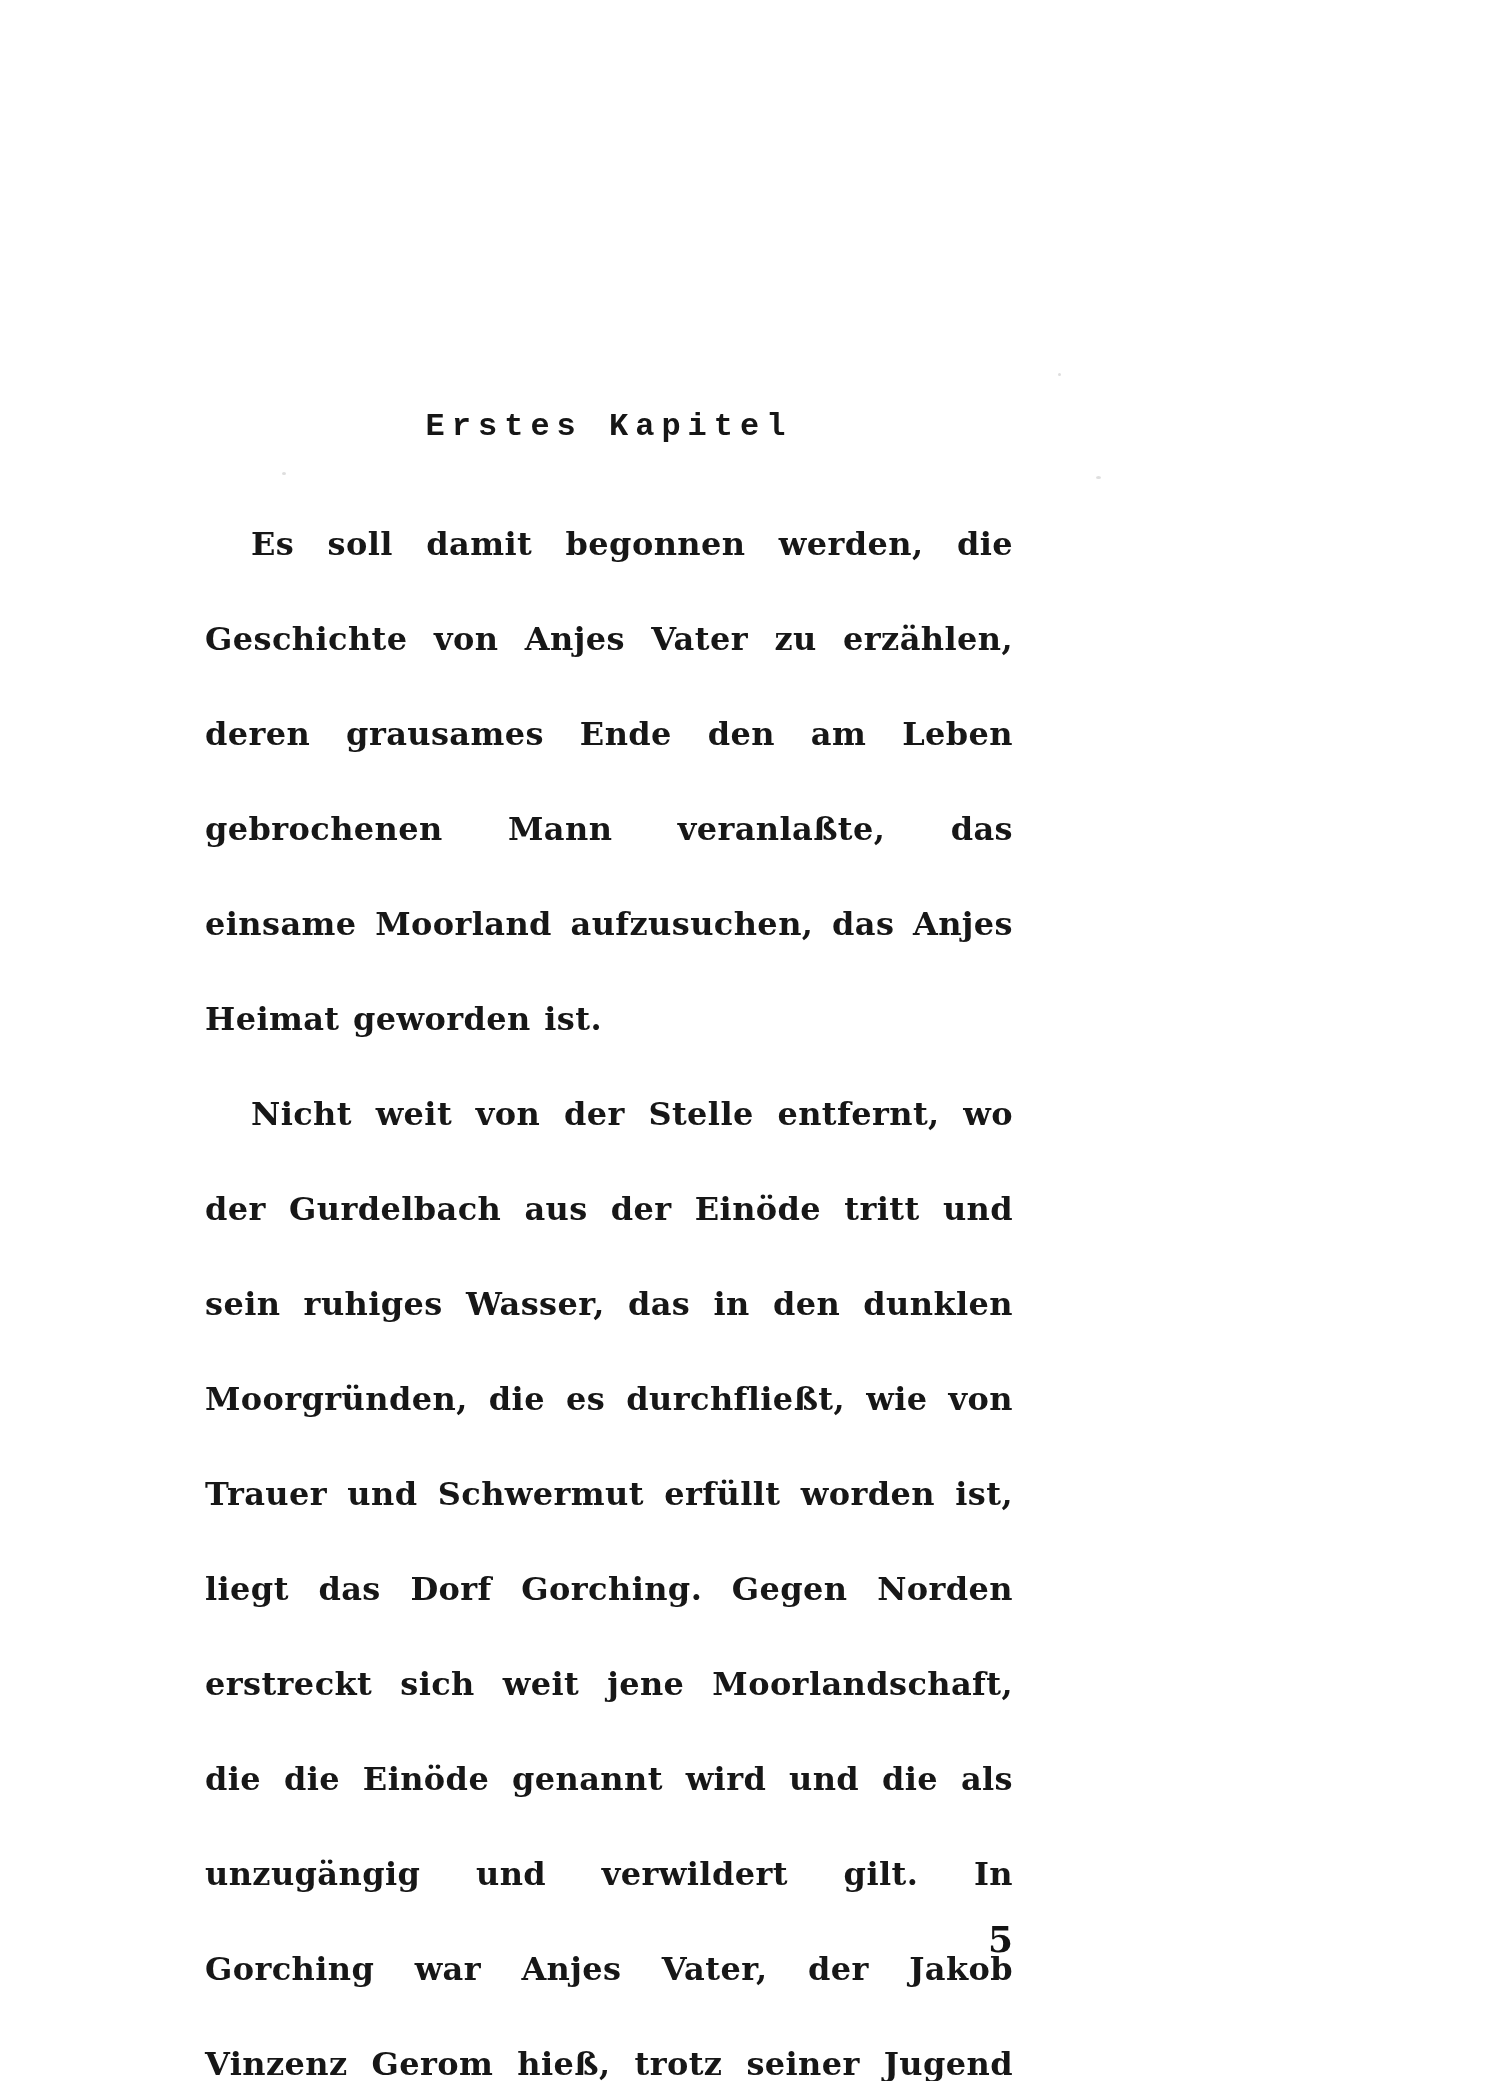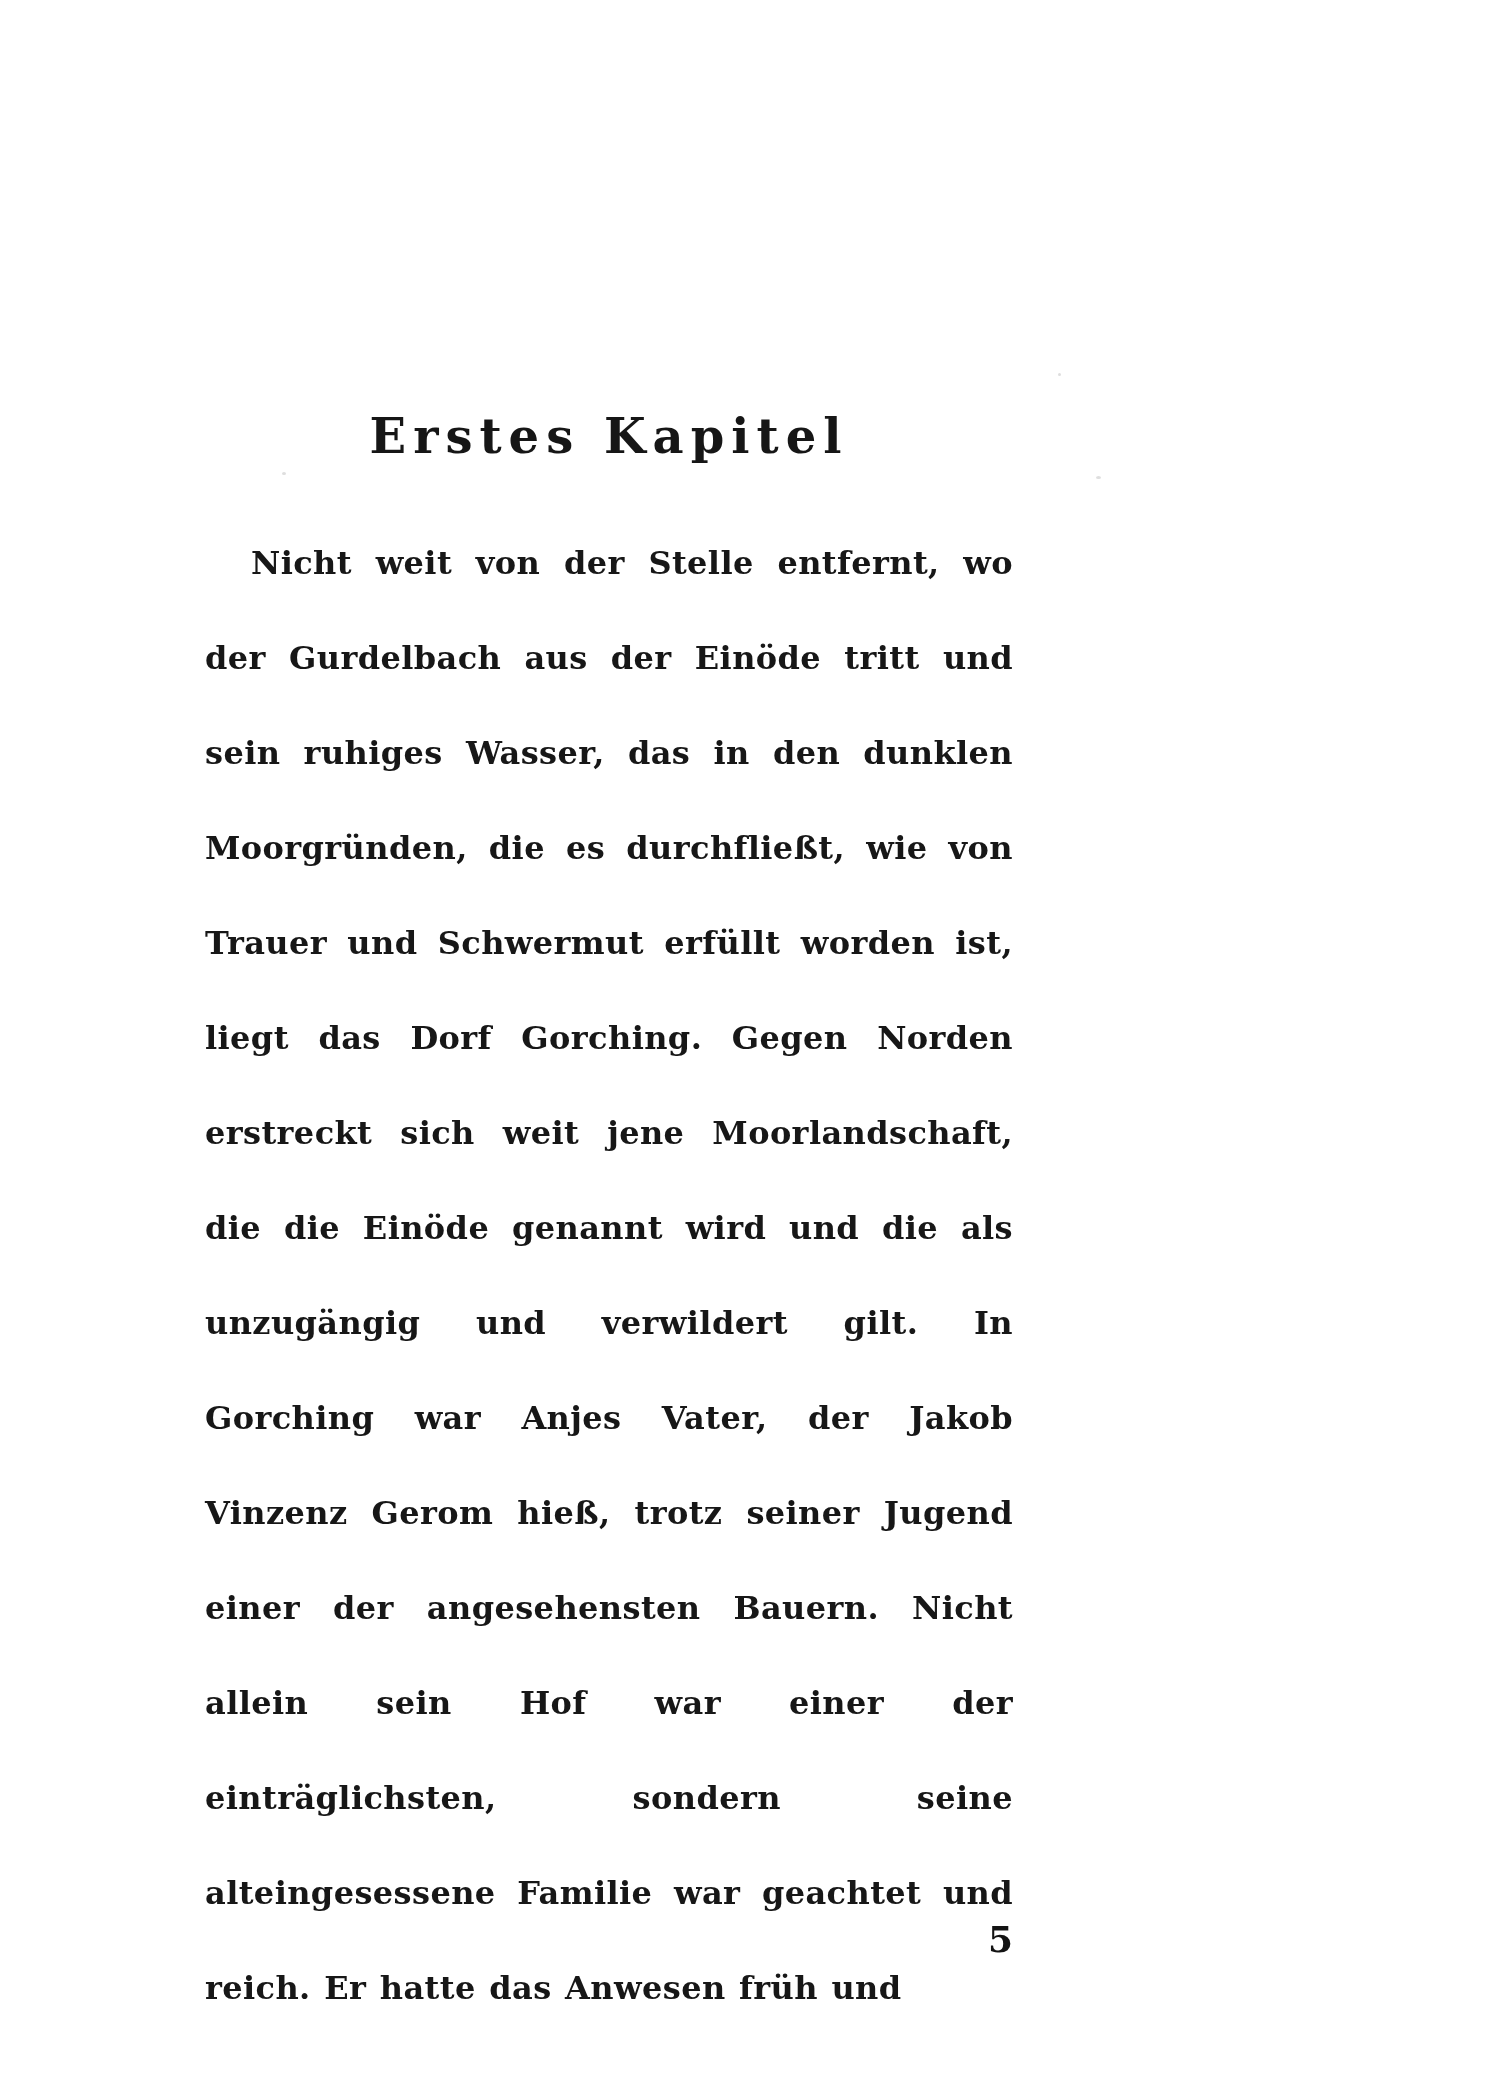--- a/index.html
+++ b/index.html
@@ -16,26 +16,27 @@
     font-family: "DejaVu Serif", serif;
     overflow: hidden;
   }
   .text-block {
     position: absolute;
     left: 205px;
     top: 408px;
     width: 808px;
   }
   .chapter-heading {
-    font-size: 48px;
+    font-size: 32px;
     font-weight: bold;
     text-align: center;
     letter-spacing: 7px;
     margin: 0 0 52px 0;
     color: #161616;
+    font-family: Liberation Mono, monospace;
   }
   .body-paragraph {
     margin: 0;
     font-size: 32px;
     font-weight: bold;
     line-height: 95px;
     text-align: justify;
     text-indent: 46px;
     letter-spacing: 0.4px;
     word-spacing: 2px;
@@ -67,19 +68,20 @@
 
 <div class="page">
 
   <span class="speck speck-1"></span>
   <span class="speck speck-2"></span>
   <span class="speck speck-3"></span>
 
   <div class="text-block">
     <h1 class="chapter-heading">Erstes Kapitel</h1>
 
+    <p class="body-paragraph">Es soll damit begonnen werden, die Geschichte von Anjes Vater zu erzählen, deren grausames Ende den am Leben gebrochenen Mann veranlaßte, das einsame Moorland aufzusuchen, das Anjes Heimat geworden ist.</p>
 
     <p class="body-paragraph">Nicht weit von der Stelle entfernt, wo der Gurdelbach aus der Einöde tritt und sein ruhiges Wasser, das in den dunklen Moorgründen, die es durchfließt, wie von Trauer und Schwermut erfüllt worden ist, liegt das Dorf Gorching. Gegen Norden erstreckt sich weit jene Moorlandschaft, die die Einöde genannt wird und die als unzugängig und verwildert gilt. In Gorching war Anjes Vater, der Jakob Vinzenz Gerom hieß, trotz seiner Jugend einer der angesehensten Bauern. Nicht allein sein Hof war einer der einträglichsten, sondern seine alteingesessene Familie war geachtet und reich. Er hatte das Anwesen früh und</p>
   </div>
 
   <div class="page-number">5</div>
 
 </div>
 
 </body></html>

